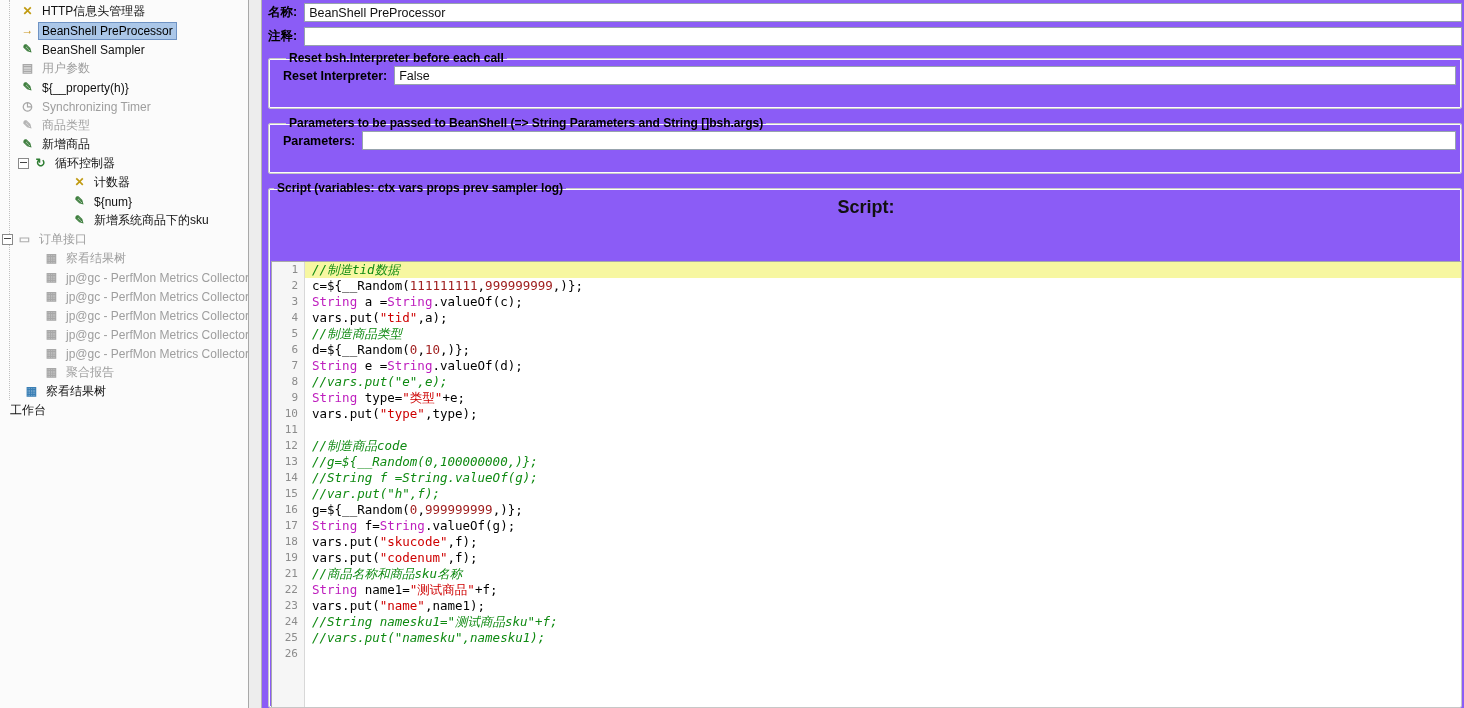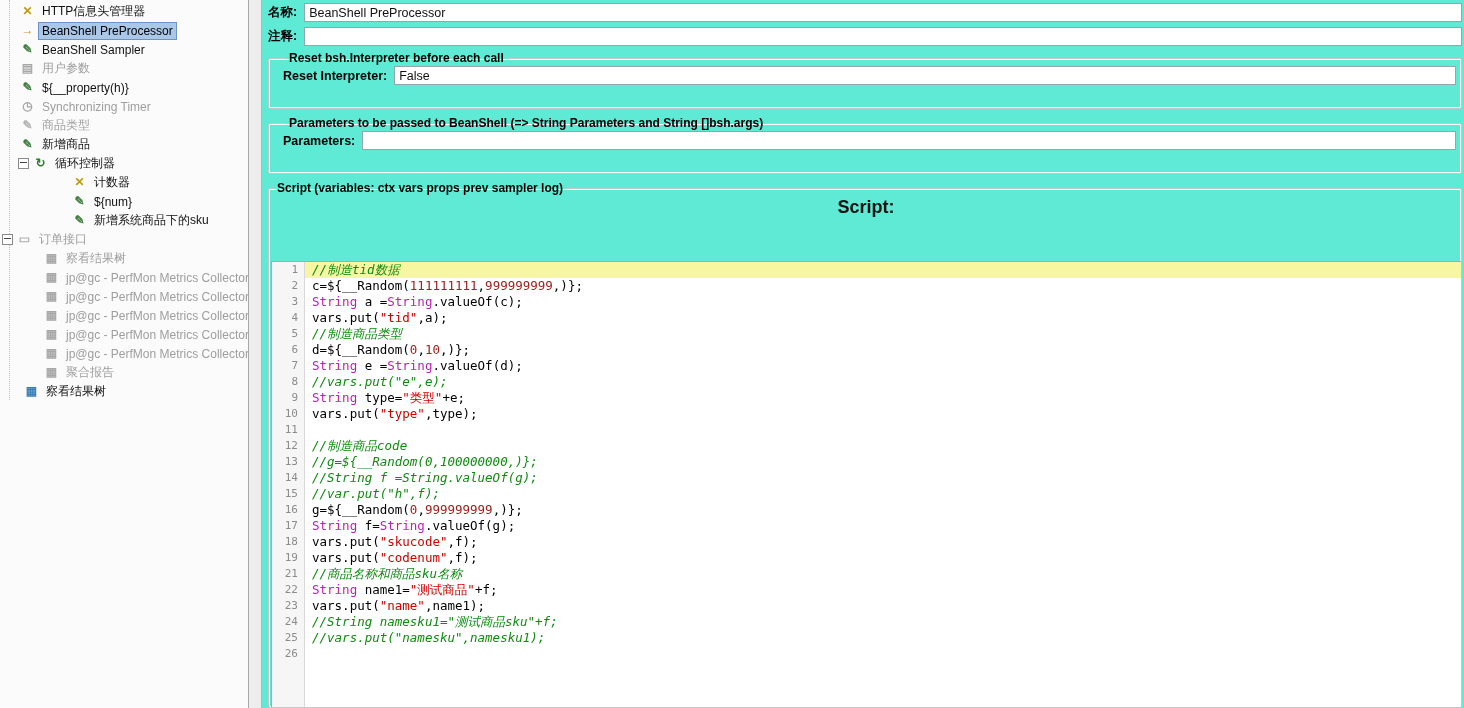--- a/index.html
+++ b/index.html
@@ -49,21 +49,21 @@
 
   
   .splitter{
     width:12px;flex:0 0 12px;background:#EDEDED;
     border-right:1px solid #B5B5B5;cursor:col-resize;
   }
 
   
   .config-panel{
     flex:1;display:flex;flex-direction:column;
-    padding:3px 2px 0 6px;overflow:hidden;background:#5eead4;
+    padding:3px 2px 0 6px;overflow:hidden;background:#8b5cf6;
   }
   .field-row{display:flex;align-items:center;margin-bottom:5px;}
   .field-row.inner{margin-bottom:19px;}
   .field-label{
     font-weight:bold;font-size:12.5px;margin-right:7px;white-space:nowrap;color:#000;
   }
   input.text{
     flex:1;height:17px;
     border:1px solid #97A3AD;border-radius:0;
     background:#FFF;padding:0 4px;
@@ -195,20 +195,23 @@
           <span class="tree-icon" style="color: rgb(168, 168, 168);">▦</span>
           <span class="tree-label">jp@gc - PerfMon Metrics Collector</span>
         </div>
         <div class="tree-row disabled" style="padding-left: 44px;">
           <span class="tree-icon" style="color: rgb(168, 168, 168);">▦</span>
           <span class="tree-label">聚合报告</span>
         </div>
         <div class="tree-row" style="padding-left: 24px;">
           <span class="tree-icon" style="color: rgb(58, 127, 181);">▦</span>
           <span class="tree-label">察看结果树</span>
+        </div>
+        <div class="tree-row" style="padding-left: 6px;">
+          <span class="tree-label">工作台</span>
         </div>
       </div>
   </div>
 
   <div class="splitter"></div>
 
   <div class="config-panel">
 
     <div class="field-row">
       <span class="field-label">名称:</span>

